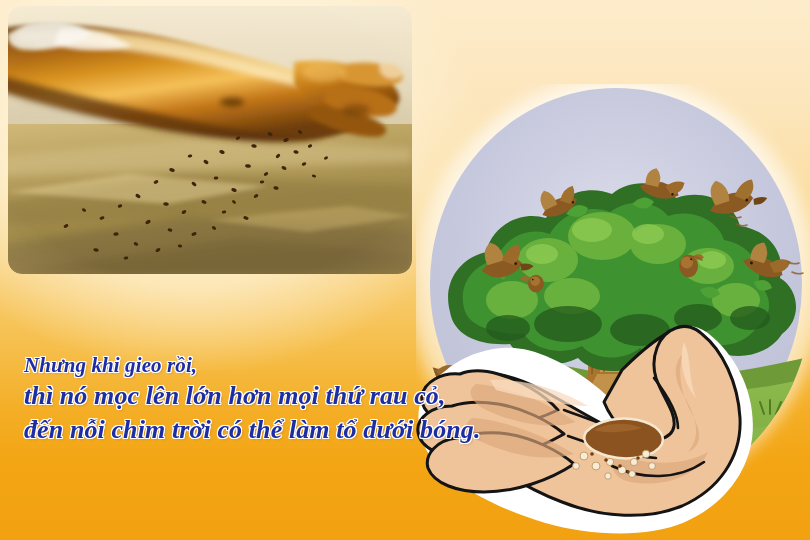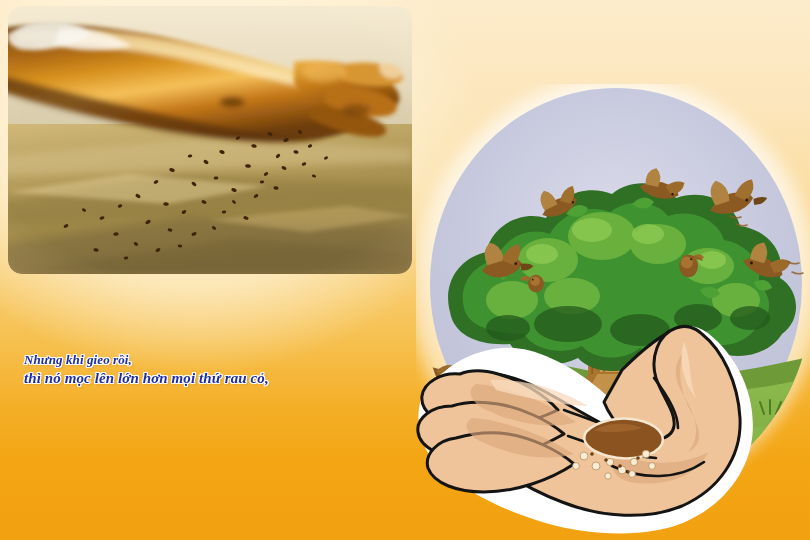--- a/index.html
+++ b/index.html
@@ -71,34 +71,34 @@
     left: 24px;
     top: 352px;
     width: 430px;
     line-height: 1.30;
     z-index: 40;
   }
   .verse-line {
     font-family: "Liberation Serif", "DejaVu Serif", serif;
     font-style: italic;
     font-weight: bold;
-    font-size: 13px;
+    font-size: 21px;
     letter-spacing: 0.1px;
     color: #1d2da2;
     white-space: nowrap;
     -webkit-text-stroke: 0.9px #ffffff;
     paint-order: stroke fill;
     text-shadow:
        1px 0 0 #ffffff, -1px 0 0 #ffffff,
        0 1px 0 #ffffff, 0 -1px 0 #ffffff,
        1px 1px 0 #ffffff, -1px -1px 0 #ffffff,
        1px -1px 0 #ffffff, -1px 1px 0 #ffffff,
        2px 2px 2px rgba(120,70,0,0.18);
   }
-  .verse-line.l2 { font-size: 15px; }
+  .verse-line.l2 { font-size: 26px; }
 </style>
 </head>
 <body>
 
 <div id="poster">
 
   <div class="bg-wash-left"></div>
 
   <div class="photo">
     <svg viewBox="0 0 404 268" preserveAspectRatio="none" aria-hidden="true">
@@ -550,15 +550,16 @@
             <circle cx="212" cy="388" r="1.6"></circle>
           </g>
         </g>
       </g>
     </svg>
   </div>
 
   <div class="verse">
     <div class="verse-line">Nhưng khi gieo rồi,</div>
     <div class="verse-line l2">thì nó mọc lên lớn hơn mọi thứ rau cỏ,</div>
+    <div class="verse-line l2">đến nỗi chim trời có thể làm tổ dưới bóng.</div>
   </div>
 
 </div>
 
 </body></html>

